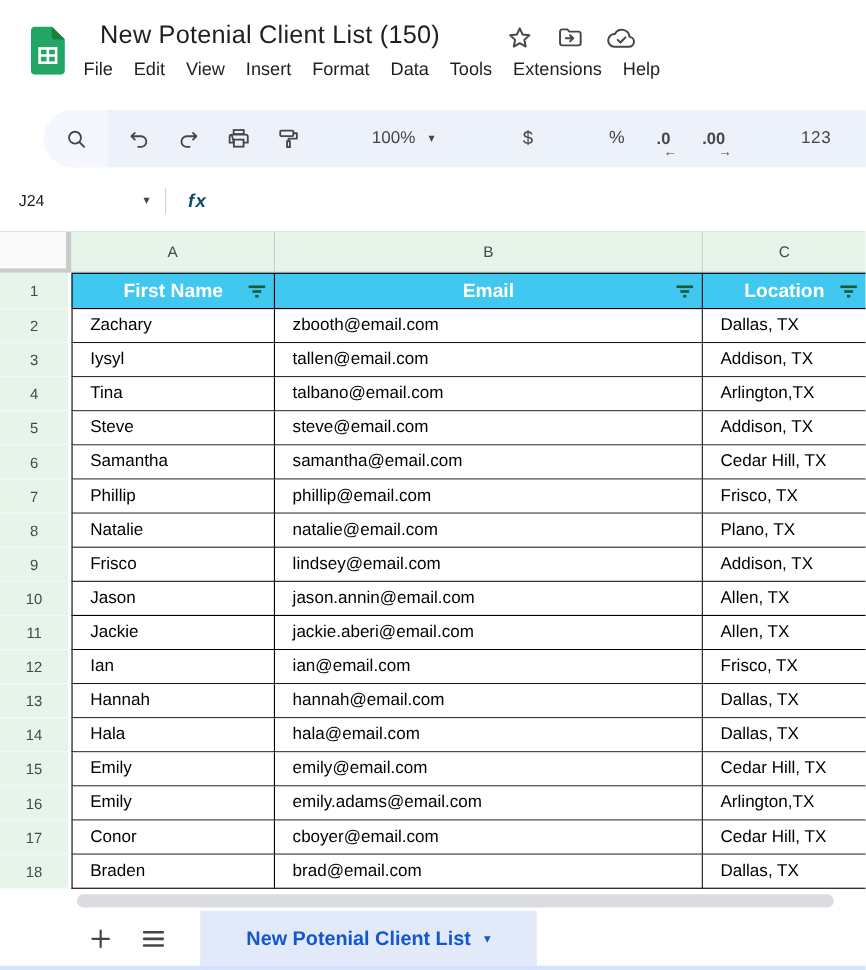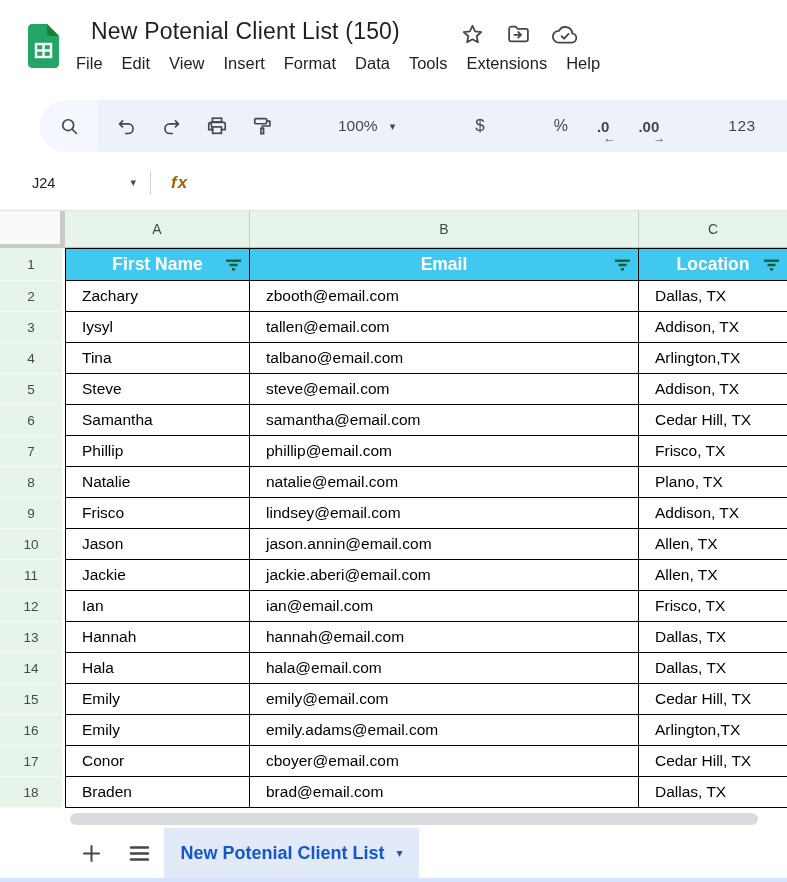--- a/index.html
+++ b/index.html
@@ -30,24 +30,24 @@
   .zoom-ctl { display:flex; align-items:center; gap:12px; margin:0 10px 0 12px; }
   .dec { position:relative; font-size:15px; color:#444746; font-weight:600; }
   .dec .arr { position:absolute; font-size:12px; font-weight:400; bottom:-10px; right:-6px; color:#444746; }
   .fontname { display:flex; align-items:center; gap:28px; margin-left:4px; }
   .fontname .tb-text { font-size:16.5px; color:#202124; }
 
   
   #formulabar { left:0; top:155px; width:787px; height:56px; background:#fff;
     border-bottom:1px solid #e0e3e1; display:flex; align-items:center; }
   #namebox { width:150px; display:flex; align-items:center; padding-left:17px; }
-  #cellref { font-size:14.5px; color:#202124;margin-left:15px; }
+  #cellref { font-size:14.5px; color:#202124; }
   #namebox .caret { margin-left:auto; margin-right:14px; }
   #fb-divider { width:1px; height:24px; background:#d0d3d1; }
-  #fx { margin-left:20px; font-size:17px; color:#a16207; font-style:italic; font-weight:600; letter-spacing:1px; }
+  #fx { margin-left:20px; font-size:17px; color:#0c4a6e; font-style:italic; font-weight:600; letter-spacing:1px; }
 
   
   #grid { left:0; top:211px; width:787px; }
   .frow { display:flex; }
   .c0 { width:65px; flex:0 0 65px; }
   .c1 { width:185px; flex:0 0 185px; }
   .c2 { width:389px; flex:0 0 389px; }
   .c3 { flex:1 1 auto; }
 
   #colheads { height:37px; }
@@ -77,21 +77,21 @@
   
   #hscroll { left:70px; top:813px; width:688px; height:12px; background:#dadce0; border-radius:7px; }
 
   
   #sheetbar { left:0; top:828px; width:787px; height:50px; background:#fff;
     display:flex; align-items:center; }
   #add-sheet { margin-left:74px; width:34px; height:34px; display:flex; align-items:center;
     justify-content:center; color:#444746; }
   #all-sheets { margin-left:14px; width:34px; height:34px; display:flex; align-items:center;
     justify-content:center; color:#444746; }
-  #sheet-tab { margin-left:8px; height:50px; width:255px; background:#e2e9f8;
+  #sheet-tab { margin-left:26px; height:50px; width:306px; background:#e2e9f8;
     display:flex; align-items:center; justify-content:center; gap:12px; }
   #sheet-tab .tab-label { color:#1257d0; font-weight:bold; font-size:18px; white-space:nowrap; }
   #sheet-tab .caret { color:#1257d0; font-size:12px; }
   #bottom-strip { left:0; top:878px; width:787px; height:4px; background:#d3e3fd; }
 
   svg { flex:0 0 auto; }
 </style>
 </head>
 <body>
 

